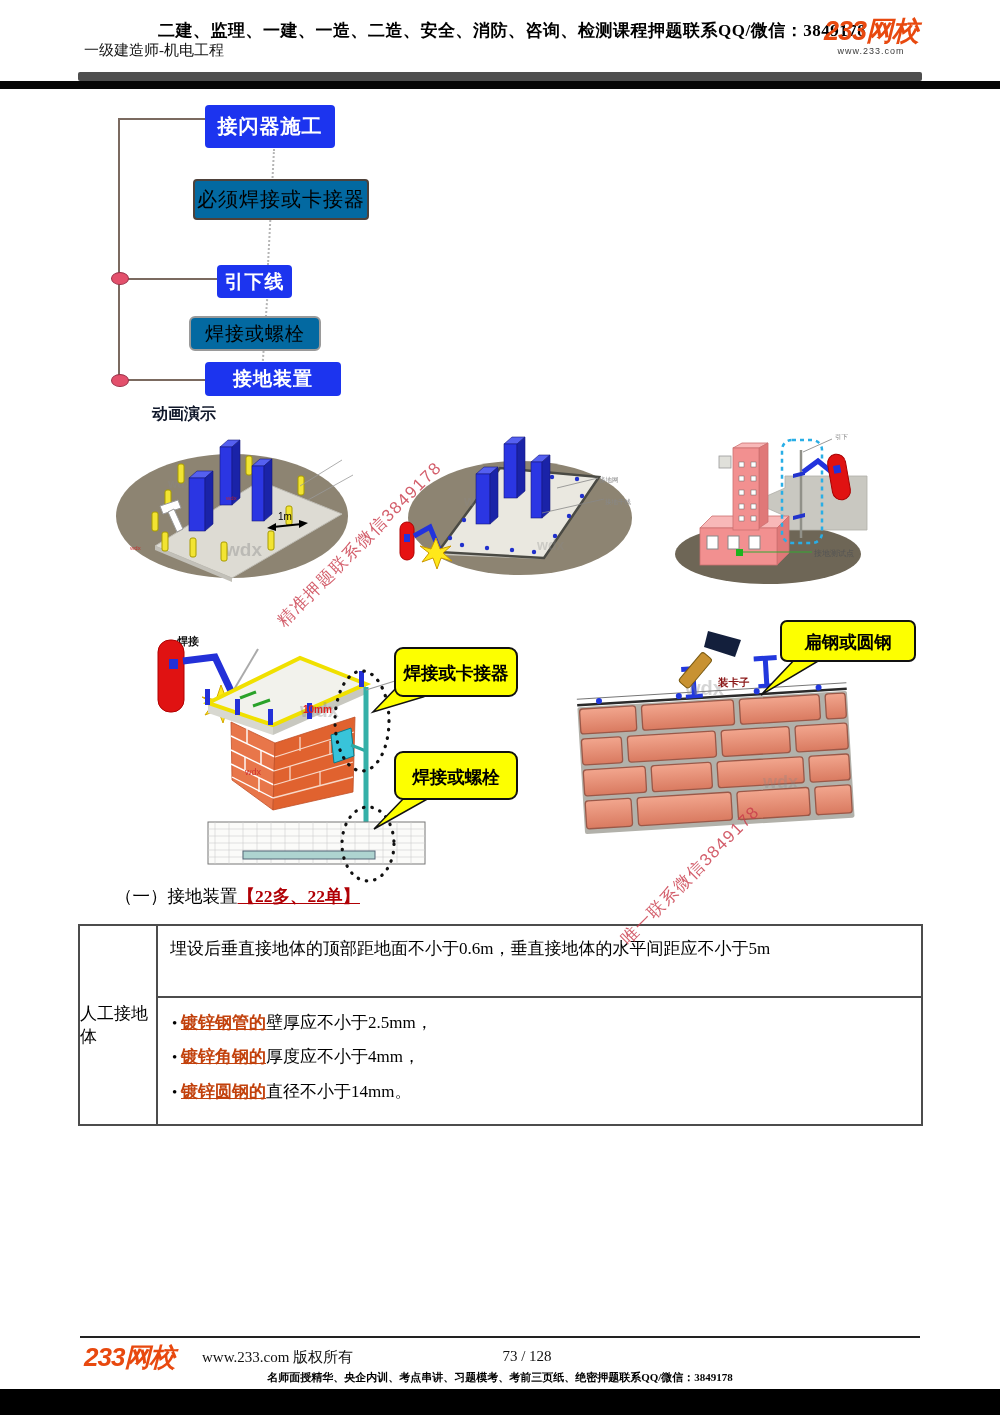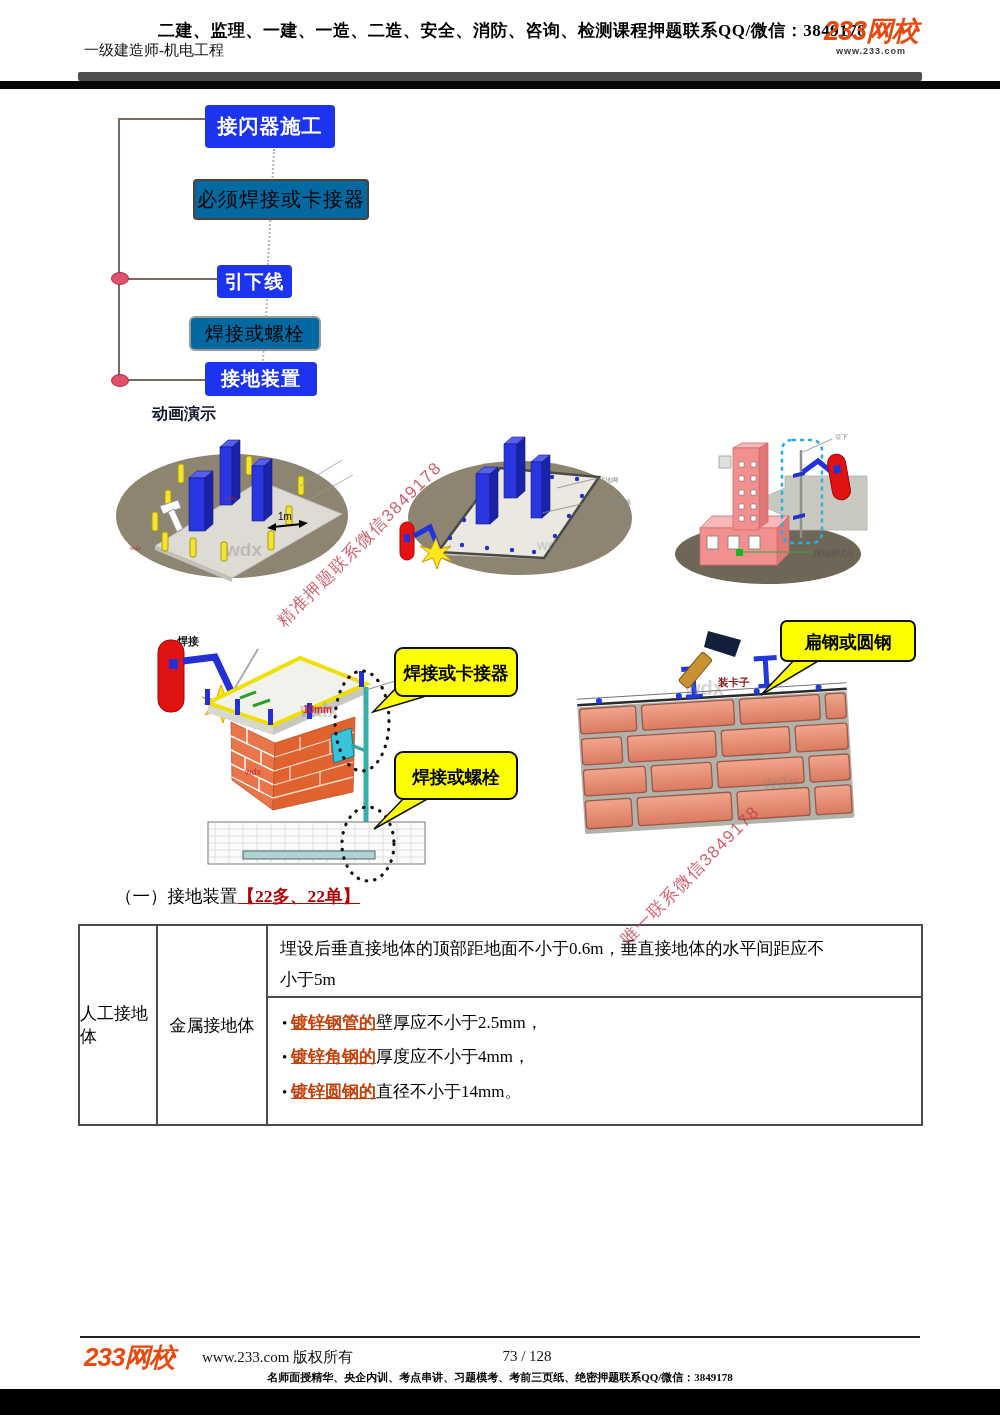--- a/index.html
+++ b/index.html
@@ -4,21 +4,21 @@
 <style>
   html,body{margin:0;padding:0;background:#888;}
   .page{position:relative;width:1000px;height:1415px;background:#ffffff;margin:0 auto;overflow:hidden;
         font-family:"Liberation Serif", serif;}
   .abs{position:absolute;}
   
   .hdr-promo{left:158px;top:19px;font-size:17px;font-weight:bold;color:#000;letter-spacing:.5px;}
   .hdr-sub{left:84px;top:41px;font-size:15px;color:#111;}
   .hdr-logo{left:806px;top:18px;width:130px;text-align:center;font-family:"Liberation Sans",sans-serif;}
   .logo-main{font-size:27px;font-weight:800;font-style:italic;color:#e8490f;letter-spacing:-1px;line-height:1;}
-  .logo-site{font-size:9px;font-weight:bold;color:#3a3a3a;letter-spacing:1px;margin-top:1px;}
+  .logo-site{font-size:9px;font-weight:normal;color:#3a3a3a;letter-spacing:1px;margin-top:1px;}
   .bar-gray{left:78px;top:72px;width:844px;height:9px;background:#4e4e4e;border-radius:2px;}
   .bar-black{left:0;top:81px;width:1000px;height:8px;background:#070707;}
   
   .trunk{left:118px;top:119px;width:2px;height:263px;background:#7b6a60;}
   .stub{height:2px;background:#7b6a60;}
   .dot{width:16px;height:11px;border-radius:50%;background:#e3506c;border:1px solid #9a3048;}
   .fc-blue{background:#1c34ef;color:#fff;border-radius:4px;display:flex;align-items:center;justify-content:center;
            font-size:20px;font-weight:600;letter-spacing:1px;font-family:"Liberation Sans",sans-serif;}
   .fc-white{background:#0369a1;color:#000;display:flex;align-items:center;justify-content:center;
            font-size:20px;letter-spacing:1px;font-family:"Liberation Sans",sans-serif;}
@@ -70,21 +70,21 @@
   <div class="abs stub" style="left:118px;top:379px;width:88px;"></div>
   <div class="abs dot" style="left:111px;top:272px;"></div>
   <div class="abs dot" style="left:111px;top:374px;"></div>
   <div class="abs dotted-v" style="left:270px;top:149px;height:116px;transform:rotate(3deg);"></div>
   <div class="abs dotted-v" style="left:264px;top:299px;height:62px;transform:rotate(4deg);"></div>
 
   <div class="abs fc-blue" style="left:205px;top:105px;width:130px;height:43px;">接闪器施工</div>
   <div class="abs fc-white" style="left:193px;top:179px;width:172px;height:37px;border:2px solid #4e413a;border-radius:4px;">必须焊接或卡接器</div>
   <div class="abs fc-blue" style="left:217px;top:265px;width:75px;height:33px;font-size:19px;">引下线</div>
   <div class="abs fc-white" style="left:189px;top:316px;width:128px;height:31px;border:2px solid #9a9a9a;border-radius:6px;font-size:19px;">焊接或螺栓</div>
-  <div class="abs fc-blue" style="left:205px;top:362px;width:112px;height:34px;font-size:19px;">接地装置</div>
+  <div class="abs fc-blue" style="left:205px;top:362px;width:136px;height:34px;font-size:19px;">接地装置</div>
 
   <div class="abs anim-label">动画演示</div>
 
   <svg class="abs" style="left:110px;top:428px;" width="250" height="155" viewBox="0 0 250 155">
     <ellipse cx="122" cy="88" rx="116" ry="62" fill="#8d8472"></ellipse>
     <polygon points="45,118 150,53 232,86 122,150" fill="#dddbd3" stroke="#bdbbb3" stroke-width="1"></polygon>
     <polygon points="45,118 122,150 122,154 45,122" fill="#c2c0b8"></polygon>
     <text x="115" y="128" font-size="19" font-weight="bold" fill="#8a8a8a" opacity="0.4">wdx</text>
     <text x="58" y="60" font-size="12" font-weight="bold" fill="#8a8a8a" opacity="0.3">wdx</text>
 
@@ -377,21 +377,20 @@
 
   <div class="abs wm" style="left:280px;top:612px;transform:rotate(-45deg);">精准押题联系微信3849178</div>
   <div class="abs wm" style="left:624px;top:930px;transform:rotate(-45deg);">唯一联系微信3849178</div>
 
   <div class="abs sec-title">
     <span>（一）接地装置</span><span class="sec-red">【22多、22单】</span>
   </div>
 
   <div class="abs tbl">
     <div class="c1">人工接地体</div>
-    <div class="c2">金属接地体</div>
     <div class="c3">
       <div class="r1">埋设后垂直接地体的顶部距地面不小于0.6m，垂直接地体的水平间距应不小于5m</div>
       <div class="r2">
         <div class="blt"><span class="lead">镀锌钢管的</span><span>壁厚应不小于2.5mm，</span></div>
         <div class="blt"><span class="lead">镀锌角钢的</span><span>厚度应不小于4mm，</span></div>
         <div class="blt"><span class="lead">镀锌圆钢的</span><span>直径不小于14mm。</span></div>
       </div>
     </div>
   </div>
 

